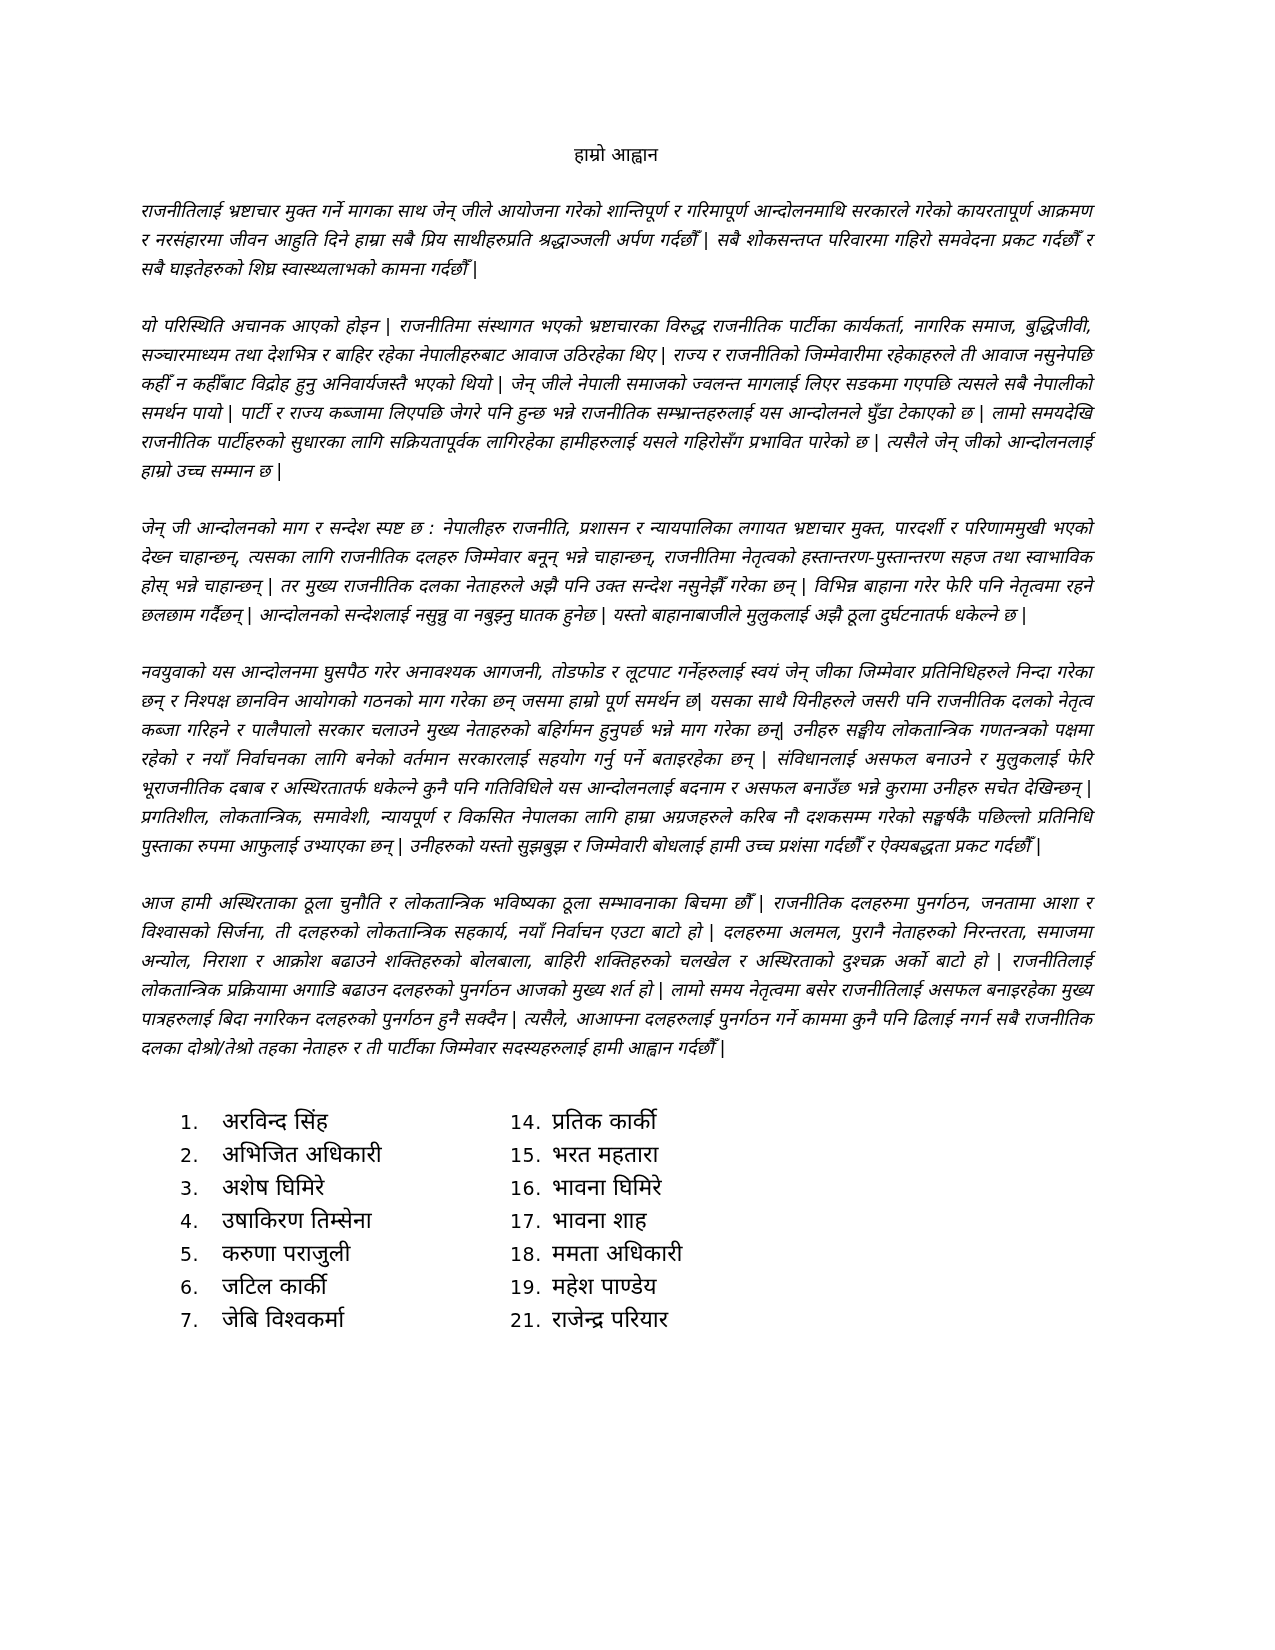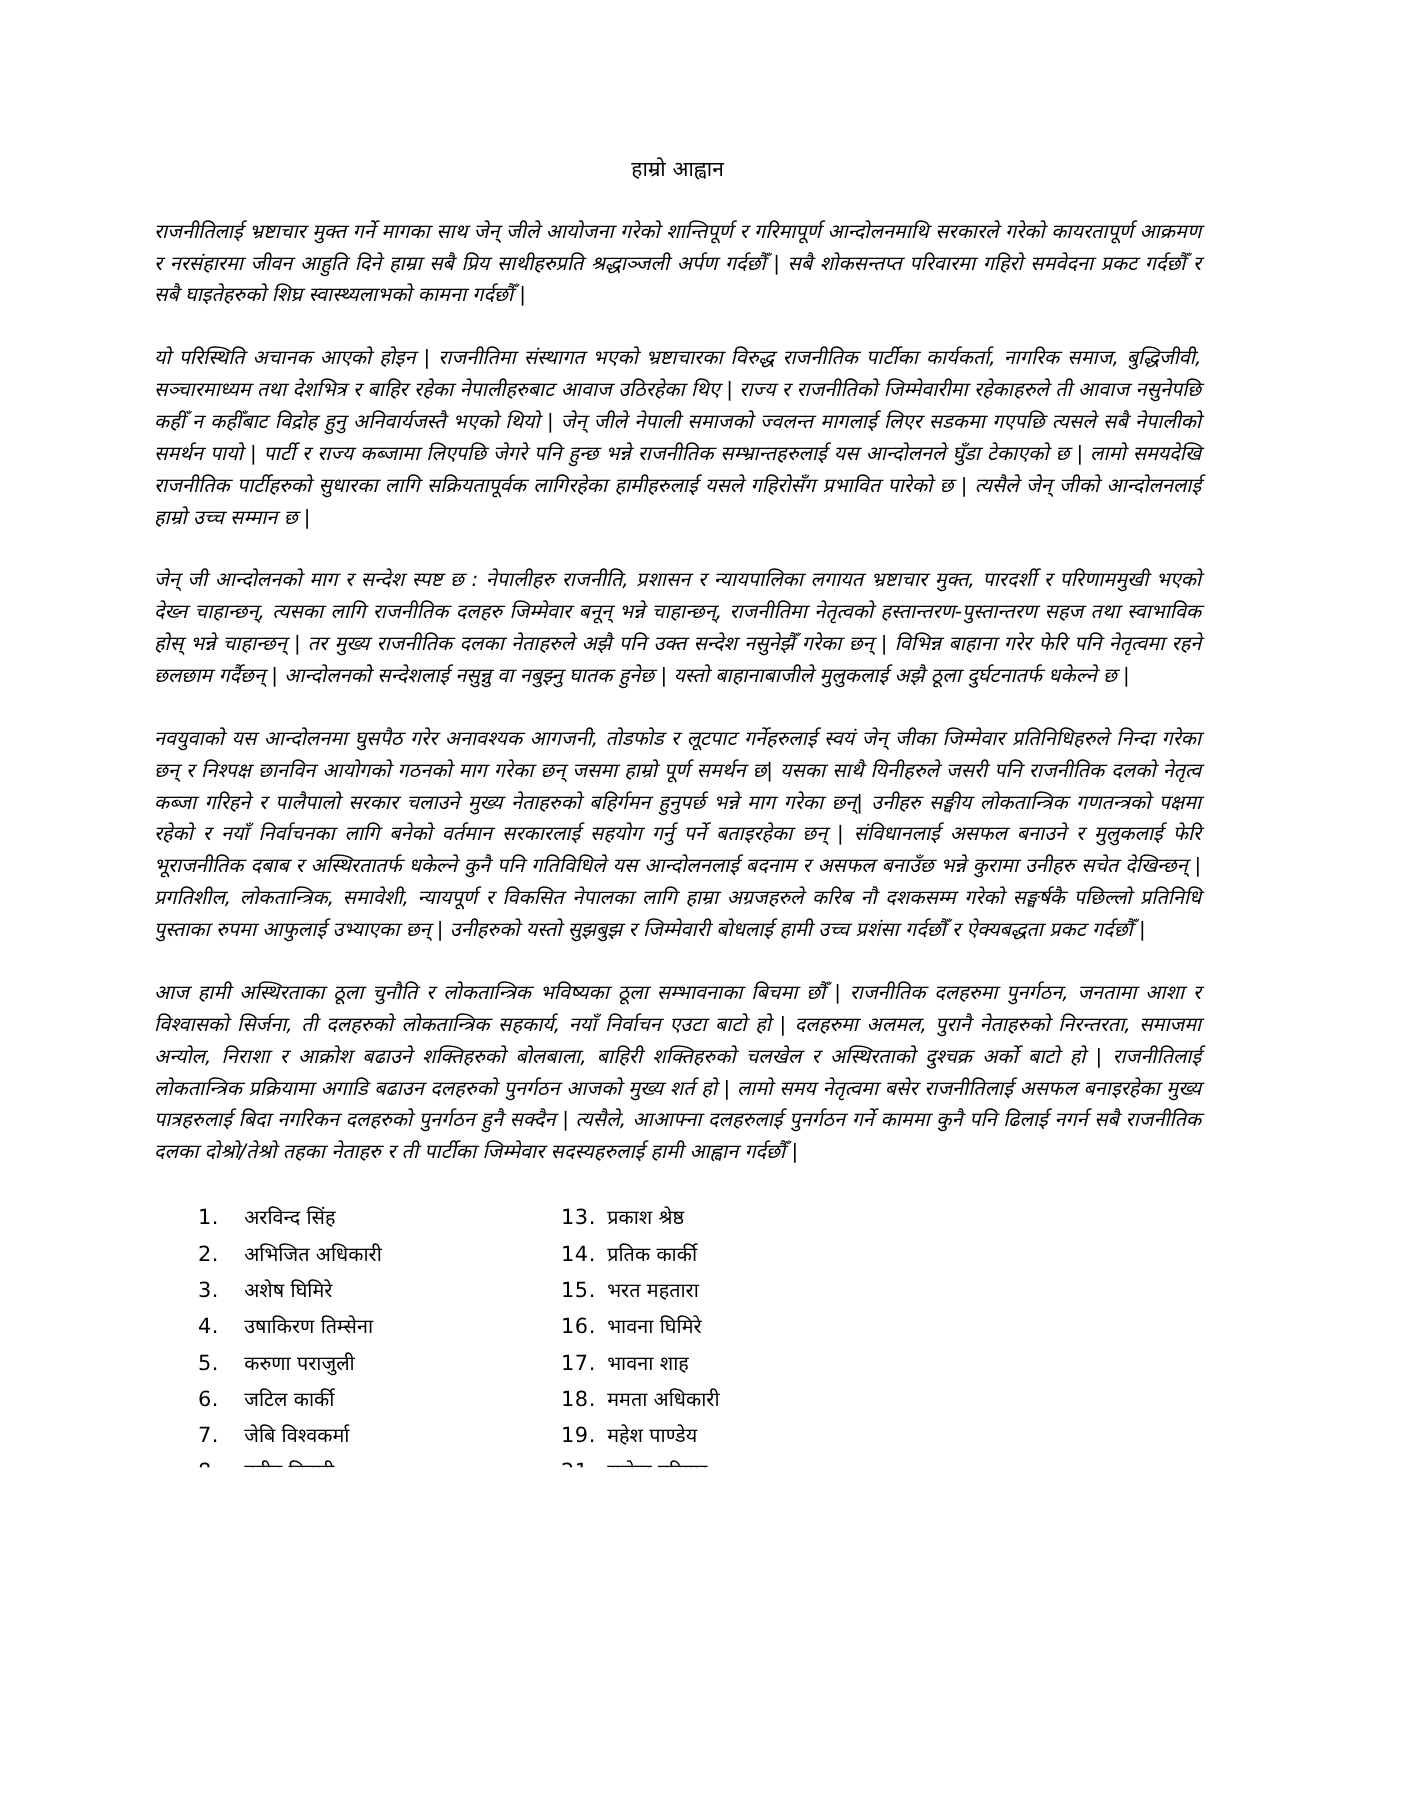--- a/index.html
+++ b/index.html
@@ -46,22 +46,23 @@
     display: flex;
     align-items: baseline;
     height: 33px;
   }
   .sig-num {
     min-width: 42px;
     font-size: 19px;
     letter-spacing: 0.5px;
   }
   .sig-name {
-    font-size: 18px;
+    font-size: 23px;
     white-space: nowrap;
+    margin-top: 10px;
   }
 </style>
 </head>
 <body>
 
 <div class="page">
   <h1 class="doc-title">हाम्रो आह्वान</h1>
 
   <p class="para">राजनीतिलाई भ्रष्टाचार मुक्त गर्ने मागका साथ जेन् जीले आयोजना गरेको शान्तिपूर्ण र गरिमापूर्ण आन्दोलनमाथि सरकारले गरेको कायरतापूर्ण आक्रमण र नरसंहारमा जीवन आहुति दिने हाम्रा सबै प्रिय साथीहरुप्रति श्रद्धाञ्जली अर्पण गर्दछौँ | सबै शोकसन्तप्त परिवारमा गहिरो समवेदना प्रकट गर्दछौँ र सबै घाइतेहरुको शिघ्र स्वास्थ्यलाभको कामना गर्दछौँ |</p>
   <p class="para">यो परिस्थिति अचानक आएको होइन | राजनीतिमा संस्थागत भएको भ्रष्टाचारका विरुद्ध राजनीतिक पार्टीका कार्यकर्ता, नागरिक समाज, बुद्धिजीवी, सञ्चारमाध्यम तथा देशभित्र र बाहिर रहेका नेपालीहरुबाट आवाज उठिरहेका थिए | राज्य र राजनीतिको जिम्मेवारीमा रहेकाहरुले ती आवाज नसुनेपछि कहीँ न कहीँबाट विद्रोह हुनु अनिवार्यजस्तै भएको थियो | जेन् जीले नेपाली समाजको ज्वलन्त मागलाई लिएर सडकमा गएपछि त्यसले सबै नेपालीको समर्थन पायो | पार्टी र राज्य कब्जामा लिएपछि जेगरे पनि हुन्छ भन्ने राजनीतिक सम्भ्रान्तहरुलाई यस आन्दोलनले घुँडा टेकाएको छ | लामो समयदेखि राजनीतिक पार्टीहरुको सुधारका लागि सक्रियतापूर्वक लागिरहेका हामीहरुलाई यसले गहिरोसँग प्रभावित पारेको छ | त्यसैले जेन् जीको आन्दोलनलाई हाम्रो उच्च सम्मान छ |</p>
@@ -115,24 +116,20 @@
           <span class="sig-num">11.</span>
           <span class="sig-name">प्रकाश देवकोटा</span>
         </div>
         <div class="sig-row">
           <span class="sig-num">12.</span>
           <span class="sig-name">प्रकाश पौडेल</span>
         </div>
       </div>
     <div class="sig-col">
         <div class="sig-row">
-          <span class="sig-num">13.</span>
-          <span class="sig-name">प्रकाश श्रेष्ठ</span>
-        </div>
-        <div class="sig-row">
           <span class="sig-num">14.</span>
           <span class="sig-name">प्रतिक कार्की</span>
         </div>
         <div class="sig-row">
           <span class="sig-num">15.</span>
           <span class="sig-name">भरत महतारा</span>
         </div>
         <div class="sig-row">
           <span class="sig-num">16.</span>
           <span class="sig-name">भावना घिमिरे</span>

